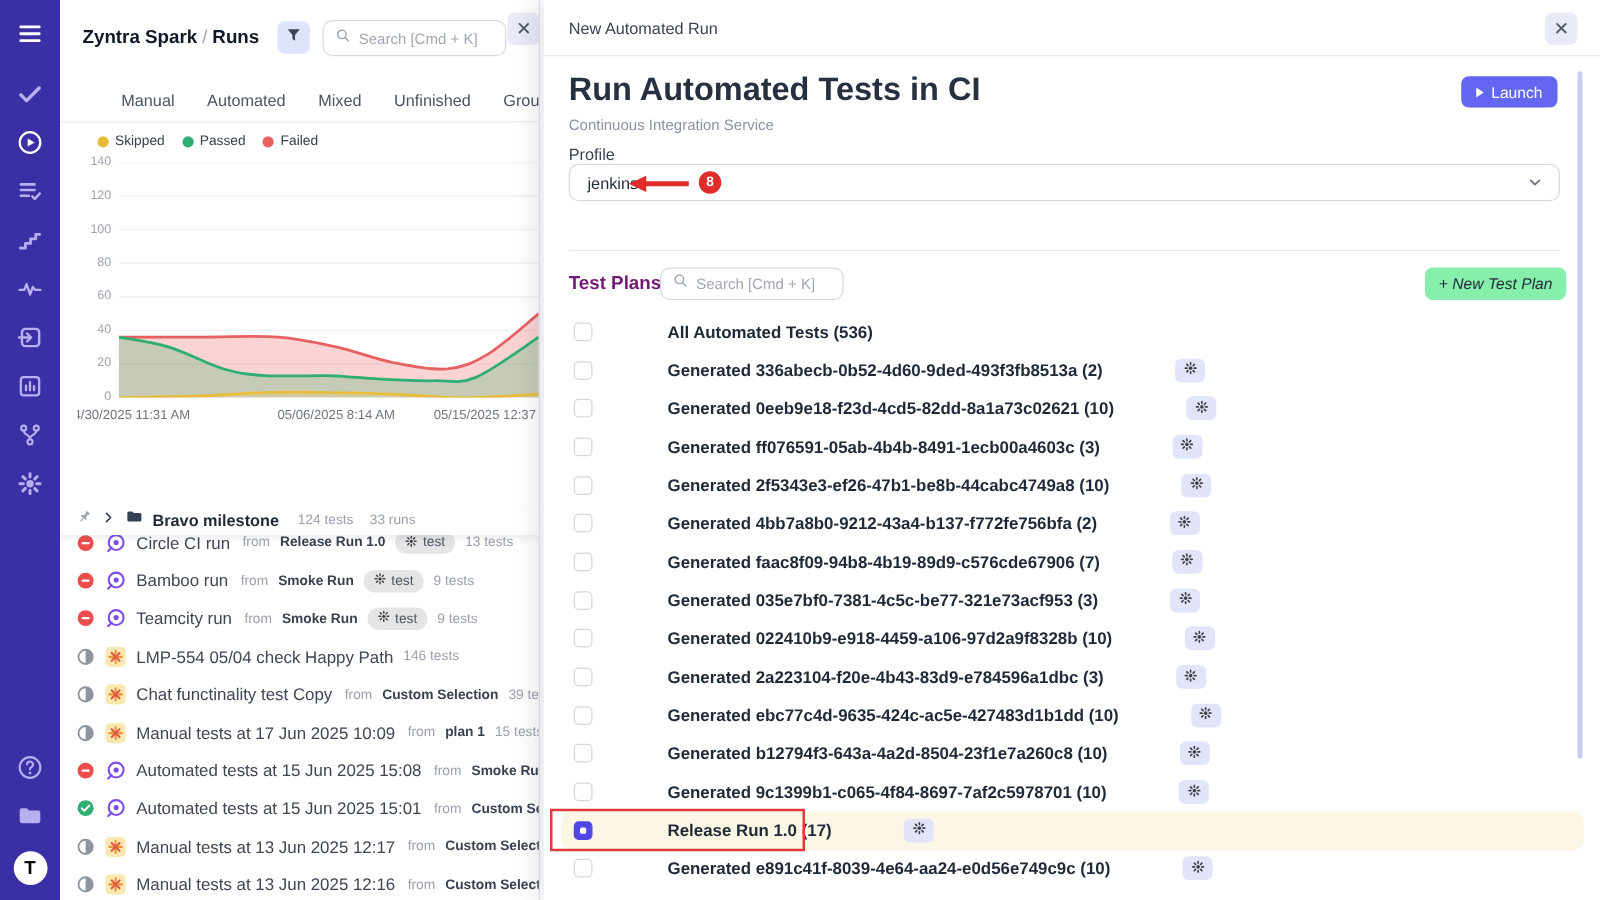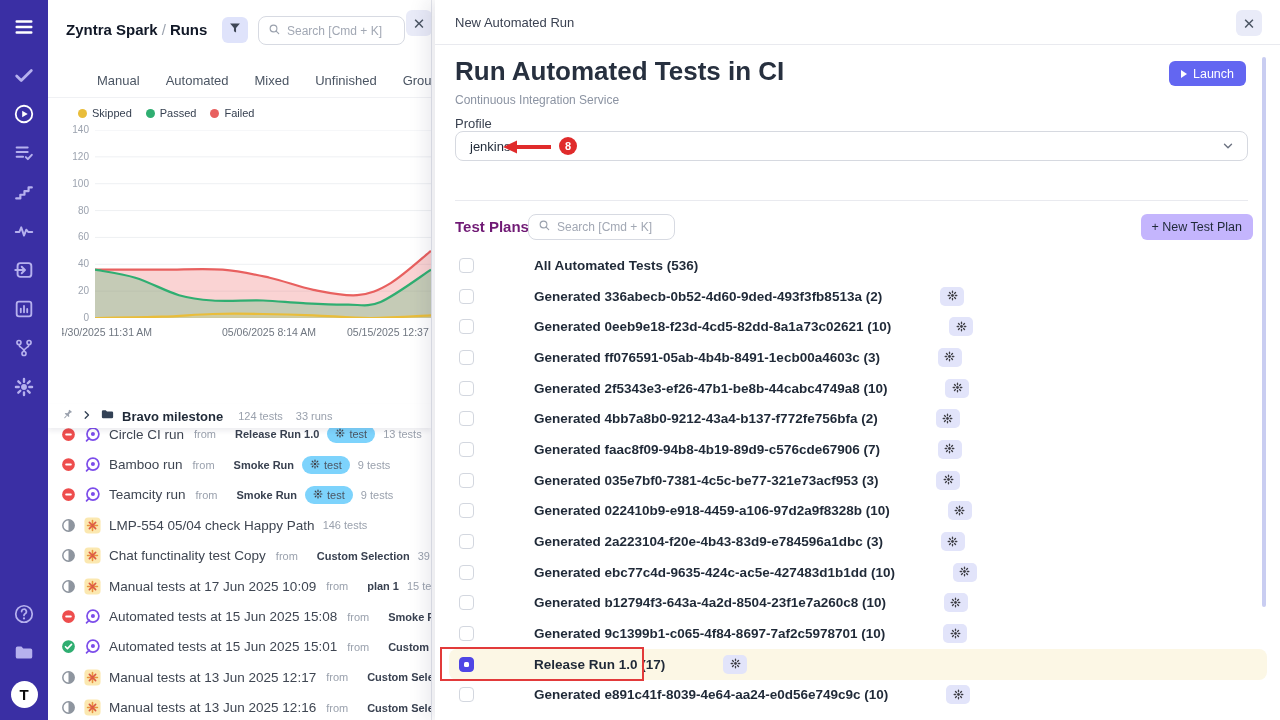--- a/index.html
+++ b/index.html
@@ -58,23 +58,23 @@
   .milestone-count { font-size:11px; color:#9aa1ad; margin-right:6px; }
 
   .runs-list { position:absolute; top:419px; left:0; right:0; }
   .run-row { height:30.4px; display:flex; align-items:center; padding-left:13px; gap:8px;
              white-space:nowrap; cursor:pointer; }
   .st-icon { width:15px; height:15px; flex:0 0 auto; }
   .st-icon svg, .type-icon svg { width:100%; height:100%; display:block; }
   .type-icon { width:17px; height:17px; flex:0 0 auto; }
   .run-title { font-size:13.5px; color:#3f4652; }
   .run-from { font-size:11px; color:#9aa1ad; margin-left:2px; }
-  .run-from-val { font-size:11px; font-weight:bold; color:#394150;margin-left:11px; }
+  .run-from-val { font-size:11px; font-weight:bold; color:#394150; }
   .run-count { font-size:11px; color:#9aa1ad; }
-  .pill { display:inline-flex; align-items:center; gap:4px; background:#7dd3fc; border-radius:9px;
+  .pill { display:inline-flex; align-items:center; gap:4px; background:#e5e5e5; border-radius:9px;
           height:18px; padding:0 8px; font-size:11px; color:#4b5563; flex:0 0 auto; }
   .pill svg { width:10px; height:10px; }
 
   
   .drawer { position:absolute; left:435px; top:0; width:845px; height:720px; background:#fff;
             box-shadow:-8px 0 18px rgba(25,30,70,0.10); z-index:4; }
   .drawer-header { position:relative; height:45px; border-bottom:1px solid #e9eaef; }
   .drawer-header-title { position:absolute; left:20px; top:15px; font-size:13px; color:#3b4252; }
   .drawer-close { right:18px; top:10px; left:auto; position:absolute; }
   .drawer-body { position:absolute; top:45px; left:0; right:0; bottom:0; }
@@ -93,22 +93,22 @@
 
   .anno-arrow { position:absolute; left:68px; top:94px; width:50px; height:16px; }
   .anno-badge { position:absolute; left:124px; top:92px; width:18px; height:18px; border-radius:50%;
                 background:#e02b2b; color:#fff; font-size:11px; font-weight:bold;
                 display:flex; align-items:center; justify-content:center; }
   .anno-box { position:absolute; left:-9px; top:-2px; width:204px; height:34px; border:2.5px solid #e23a3a; z-index:2; pointer-events:none; }
 
   .divider { position:absolute; left:20px; right:32px; top:155px; border-top:1px solid #e9eaef; }
   .plans-heading { position:absolute; left:20px; top:173px; font-size:15px; font-weight:bold; color:#701a75; }
   .plans-search { left:93px; top:169px; width:147px; height:26px; }
-  .new-plan-btn { position:absolute; right:27px; top:169px; height:26px; padding:0 11px; background:#c4b5fd;
-                  border:0; border-radius:6px; color:#1f2937; font-size:12.5px; font-family:inherit; cursor:pointer; }
+  .new-plan-btn { position:absolute; right:27px; top:169px; height:26px; padding:0 11px; background:#86efac;
+                  border:0; border-radius:6px; color:#1f2937; font-size:12.5px; font-family:inherit; cursor:pointer;font-style:italic; }
 
   .plans-list { position:absolute; left:20px; right:23px; top:205px; }
   .plan-row { position:relative; height:30.7px; display:flex; align-items:center;gap:48px; }
   .plan-row.highlighted { background:#fcf7e5; margin:0 -10px 0 -6px; padding-left:6px; padding-right:10px;border-radius:8px; }
   .checkbox { position:relative; width:15px; height:15px; border:1.5px solid #d3d7df; border-radius:4px;
               background:#fff; margin-left:4px; flex:0 0 auto; cursor:pointer; }
   .checkbox.checked { background:#4f46e5; border-color:#4f46e5; }
   .checkbox.checked::after { content:""; position:absolute; left:4px; top:4px; width:5px; height:5px;
                              background:#fff; border-radius:1.5px; }
   .plan-label { margin-left:12px; font-size:13.5px; font-weight:600; color:#1f2937; white-space:nowrap; cursor:pointer; }

